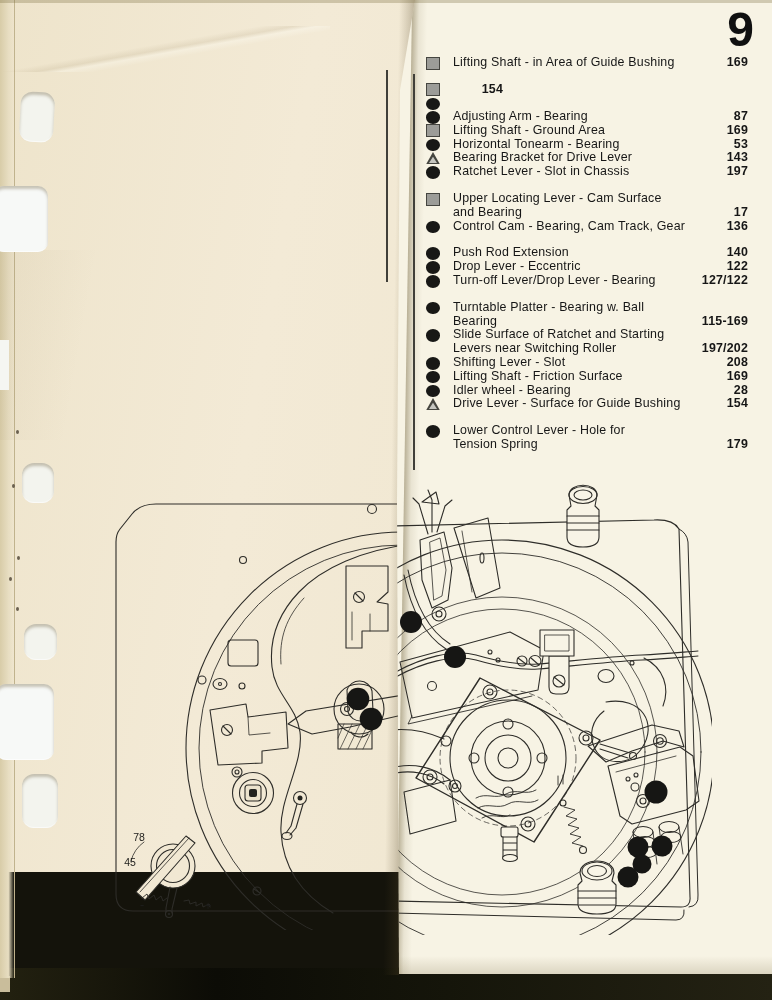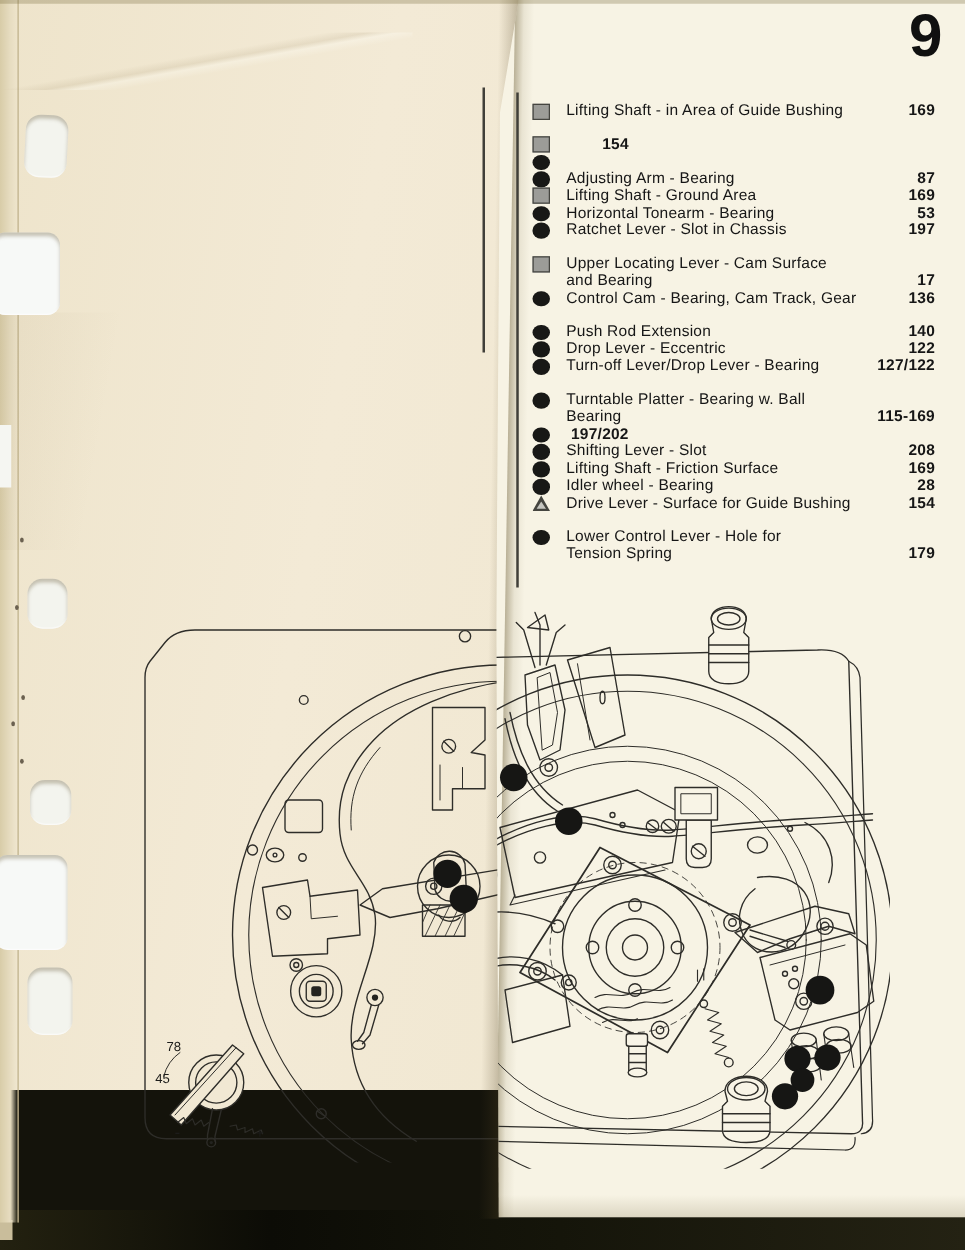--- a/index.html
+++ b/index.html
@@ -46,21 +46,21 @@
   
   .rule{position:absolute;width:1.6px;background:#403f39;}
   .rule-left{left:386px;top:70px;height:212px;}
   .rule-right{left:413px;top:74px;height:396px;}
 
   
   .pgnum{position:absolute;right:19px;top:6px;font-size:48px;font-weight:700;
          color:#101010;line-height:1;letter-spacing:-1px;}
 
   
-  .list{position:absolute;left:426px;top:82px;width:322px;
+  .list{position:absolute;left:426px;top:56px;width:322px;
         font-size:12.4px;line-height:13.8px;color:#161616;letter-spacing:.2px;}
   .group{margin-bottom:13px;}
   .row{display:flex;align-items:flex-start;}
   .sym{flex:0 0 14px;height:13px;margin-right:13px;margin-top:.5px;position:relative;}
   .sym-square{width:13px;height:13px;box-sizing:border-box;
               background:#9c9c98;border:1.7px solid #454540;}
   .sym-dot{width:12.5px;height:12.5px;border-radius:50%;background:#181816;margin-top:1px;}
   .sym-triangle::before{content:"";position:absolute;left:0;top:0;width:14px;height:12.5px;
       background:#45453f;clip-path:polygon(50% 0,0 100%,100% 100%);}
   .sym-triangle::after{content:"";position:absolute;left:3px;top:4.8px;width:8px;height:6.2px;
@@ -222,20 +222,25 @@
     <span class="sym sym-square"></span>
     <span class="lbl">Lifting Shaft - Ground Area</span>
     <span class="num">169</span>
   </div>
           <div class="row">
     <span class="sym sym-dot"></span>
     <span class="lbl">Horizontal Tonearm - Bearing</span>
     <span class="num">53</span>
   </div>
           <div class="row">
+    <span class="sym sym-triangle"></span>
+    <span class="lbl">Bearing Bracket for Drive Lever</span>
+    <span class="num">143</span>
+  </div>
+          <div class="row">
     <span class="sym sym-dot"></span>
     <span class="lbl">Ratchet Lever - Slot in Chassis</span>
     <span class="num">197</span>
   </div>
         </div>
         <div class="group">
           <div class="row">
     <span class="sym sym-square"></span>
     <span class="lbl">Upper Locating Lever - Cam Surface
 and Bearing</span>
@@ -266,20 +271,22 @@
         </div>
         <div class="group">
           <div class="row">
     <span class="sym sym-dot"></span>
     <span class="lbl">Turntable Platter - Bearing w. Ball
 Bearing</span>
     <span class="num">115-169</span>
   </div>
           <div class="row">
     <span class="sym sym-dot"></span>
+    <span class="lbl">Slide Surface of Ratchet and Starting
+Levers near Switching Roller</span>
     <span class="num">197/202</span>
   </div>
           <div class="row">
     <span class="sym sym-dot"></span>
     <span class="lbl">Shifting Lever - Slot</span>
     <span class="num">208</span>
   </div>
           <div class="row">
     <span class="sym sym-dot"></span>
     <span class="lbl">Lifting Shaft - Friction Surface</span>

